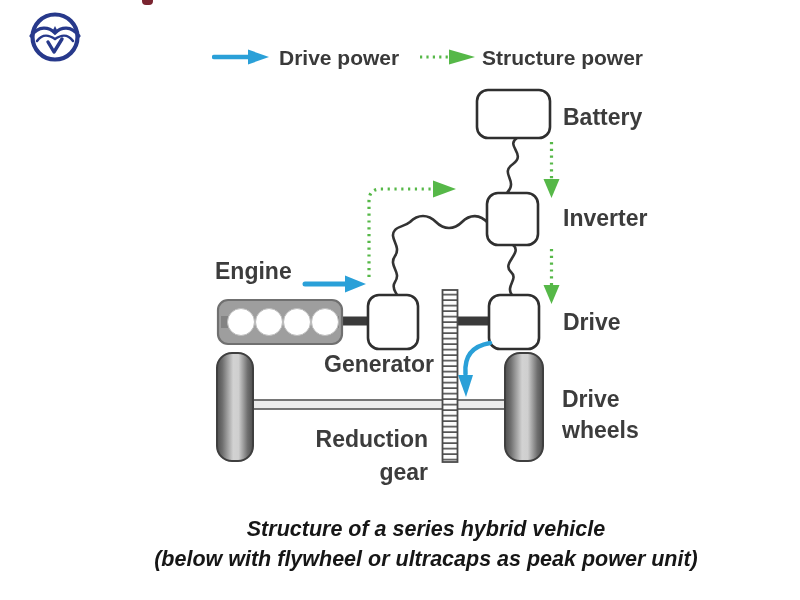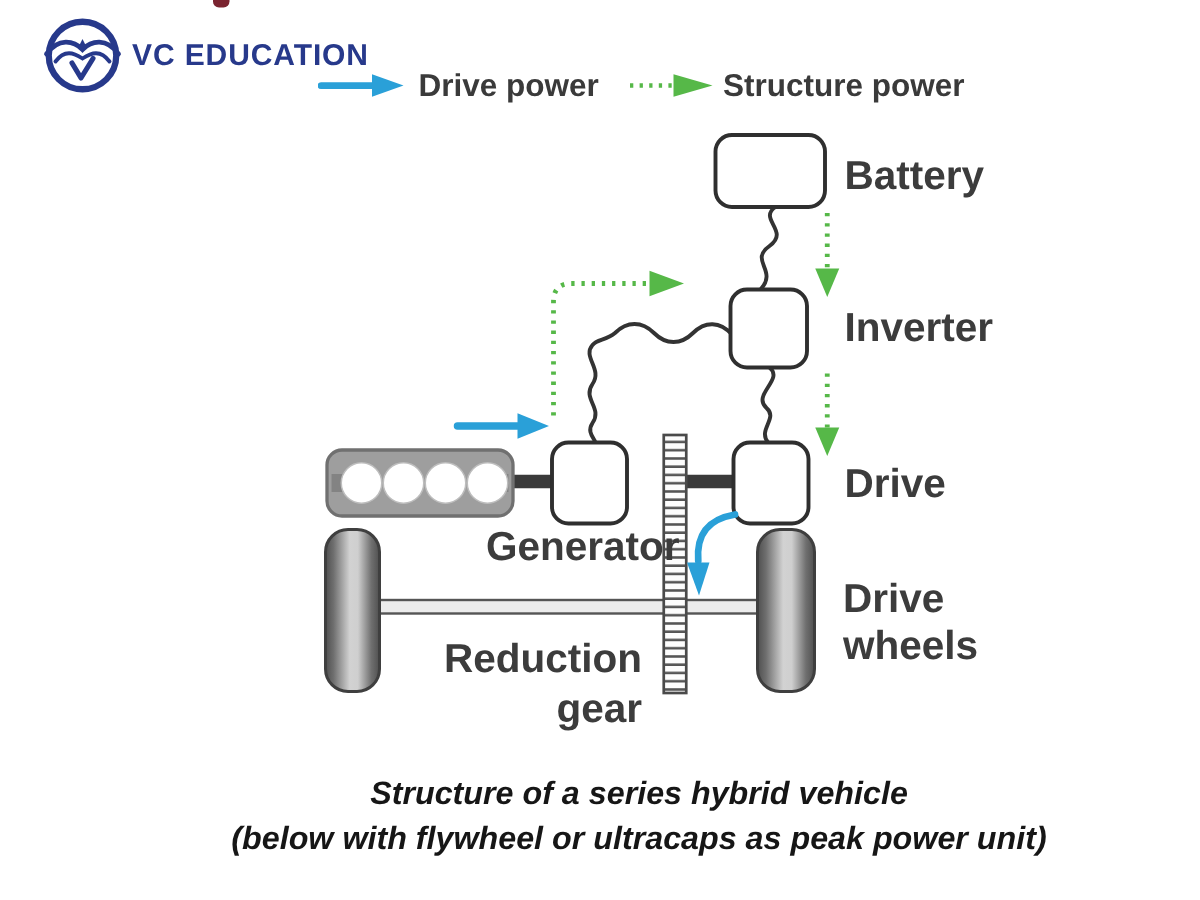--- a/index.html
+++ b/index.html
@@ -10,42 +10,41 @@
   .abs{position:absolute;}
   .brand-text{
     left:88px;top:26px;font-size:20px;font-weight:bold;color:#27398b;
     letter-spacing:0.6px;white-space:nowrap;
   }
   .red-mark{left:142px;top:0;width:11px;height:5px;background:#7a2430;border-radius:0 0 4px 4px;}
   .legend-label{
     font-size:21px;font-weight:bold;color:#3a3a3a;white-space:nowrap;
   }
   .comp-label{
-    font-size:27px;font-weight:bold;color:#3c3c3c;white-space:nowrap;line-height:31px;
+    font-size:23px;font-weight:bold;color:#3c3c3c;white-space:nowrap;line-height:31px;
   }
   .two-line{white-space:normal;}
   .caption{
     left:20px;top:514px;width:812px;text-align:center;color:#161616;
     font-size:21.5px;font-weight:bold;font-style:italic;line-height:30px;
   }
   svg{display:block;}
 </style>
 </head>
 <body>
 
 <div class="canvas">
 
   <svg class="abs" style="left:28px;top:10px" width="54" height="54" viewBox="0 0 54 54">
     <circle cx="27" cy="27" r="22.5" fill="none" stroke="#27398b" stroke-width="4.2"></circle>
     <path d="M 3 26 C 11 15 21 17 27 23 C 33 17 43 15 51 26" fill="none" stroke="#27398b" stroke-width="3.2" stroke-linecap="round"></path>
     <path d="M 9 31 C 15 23 21 25 27 29 C 33 25 39 23 45 31" fill="none" stroke="#27398b" stroke-width="2.6" stroke-linecap="round"></path>
     <polygon points="24,22 27,16 30,22" fill="#27398b"></polygon>
     <path d="M 20 32 L 26 42 L 34 29" fill="none" stroke="#27398b" stroke-width="3.4" stroke-linecap="round" stroke-linejoin="round"></path>
   </svg>
-  <div class="abs brand-text">VC EDUCATION</div>
   <div class="abs red-mark"></div>
 
   <svg class="abs" style="left:212px;top:47px" width="60" height="20" viewBox="0 0 60 20">
     <line x1="2" y1="10" x2="36" y2="10" stroke="#2aa0d8" stroke-width="4.5" stroke-linecap="round"></line>
     <polygon points="36,2.5 36,17.5 57,10" fill="#2aa0d8"></polygon>
   </svg>
   <div class="abs legend-label" style="left:279px;top:46px">Drive power</div>
 
   <svg class="abs" style="left:418px;top:47px" width="60" height="20" viewBox="0 0 60 20">
     <line x1="2" y1="10" x2="30" y2="10" stroke="#56b848" stroke-width="3" stroke-dasharray="2.2 4.2"></line>
@@ -115,20 +114,21 @@
     </g>
     <g>
       <path d="M 490 343 C 473 346 464 355 465.5 374" fill="none" stroke="#2aa0d8" stroke-width="4.5" stroke-linecap="round"></path>
       <polygon points="458,375 473,375 466,397" fill="#2aa0d8"></polygon>
     </g>
   </svg>
 
   <div class="abs comp-label" style="left:563px;top:102px">Battery</div>
   <div class="abs comp-label" style="left:563px;top:203px">Inverter</div>
   <div class="abs comp-label" style="left:563px;top:307px">Drive</div>
+  <div class="abs comp-label" style="left:215px;top:256px">Engine</div>
   <div class="abs comp-label" style="left:324px;top:349px">Generator</div>
 
   <div class="abs comp-label two-line" style="left:288px;top:423px;width:140px;text-align:right;line-height:33px">
     <div>Reduction</div>
     <div>gear</div>
   </div>
 
   <div class="abs comp-label two-line" style="left:562px;top:384px;line-height:31px">
     <div>Drive</div>
     <div>wheels</div>

